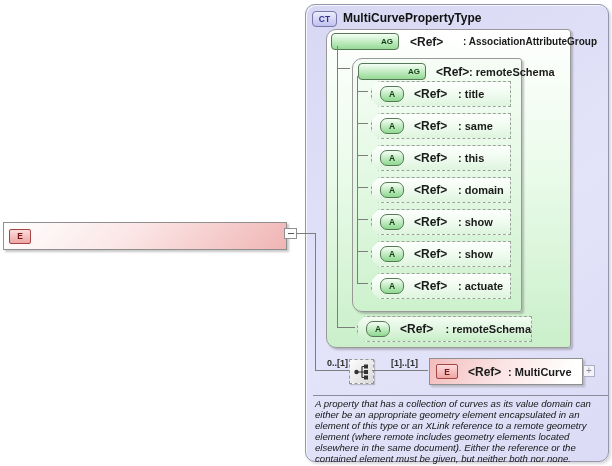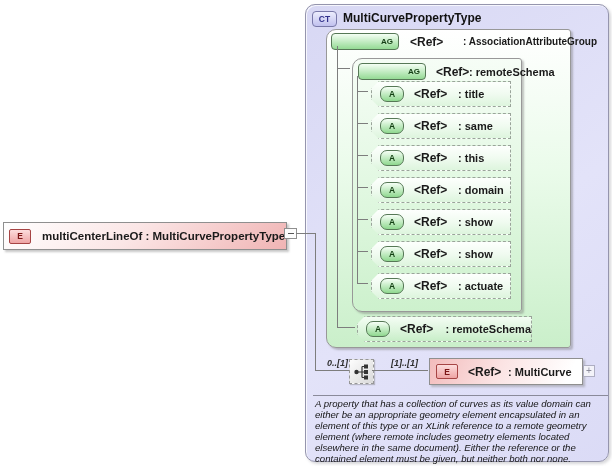--- a/index.html
+++ b/index.html
@@ -45,38 +45,37 @@
   .attr-row.remote{background:linear-gradient(180deg,#f4fdf4 0%,#ddf5dd 55%,#c8eec8 100%);}
   .a-icon{width:22px;height:14px;border:1px solid #567856;border-radius:7px;flex:0 0 auto;
           background:linear-gradient(180deg,#f6fff6,#8fd88f);color:#123f12;
           font-size:8.5px;font-weight:bold;display:flex;align-items:center;justify-content:center;
           margin-right:10px;}
   .attr-row .ref{width:44px;}
   
   .seq-icon{position:absolute;width:25px;height:25px;border:1px dashed #979797;box-sizing:border-box;
             background:linear-gradient(135deg,#fdfdfd,#d9d9d9);display:flex;align-items:center;justify-content:center;
             box-shadow:1px 1px 1px rgba(120,120,120,.4);}
-  .occurs{position:absolute;font-size:9px;font-style:italic;font-weight:bold;color:#2e2e2e;white-space:nowrap;}
+  .occurs{position:absolute;font-size:9px;font-weight:bold;color:#2e2e2e;white-space:nowrap;}
   .plus{position:absolute;width:12px;height:12px;border:1px solid #aeaec2;background:#f3f3f9;
         color:#8a8a9a;font-size:10px;line-height:10px;display:flex;align-items:center;justify-content:center;box-sizing:border-box;}
   .handle{position:absolute;left:284px;top:228px;width:13px;height:11px;border:1px solid #8f8f8f;
           background:#fcfcfc;display:flex;align-items:center;justify-content:center;box-sizing:border-box;}
   .handle .dash{width:6px;height:1px;background:#555;}
   
   .annotation{position:absolute;left:7px;top:390px;width:292px;border-top:1px solid #8a8a9a;
               padding:3px 1px 0 2px;font-size:9.6px;line-height:1.14;font-style:italic;color:#141414;}
 </style>
 </head>
 <body>
 
 <div class="canvas">
 
   <div class="ebox" style="left:3px;top:222px;width:282px;height:26px;">
     <span class="e-icon" style="margin-left:5px;">E</span>
-    <span class="ebox-label">multiCenterLineOf : MultiCurvePropertyType</span>
   </div>
 
   <div class="handle">
     <div class="dash"></div>
   </div>
 
   <div class="ct">
     <div class="ct-icon">CT</div>
     <div class="ct-title">MultiCurvePropertyType</div>
 

